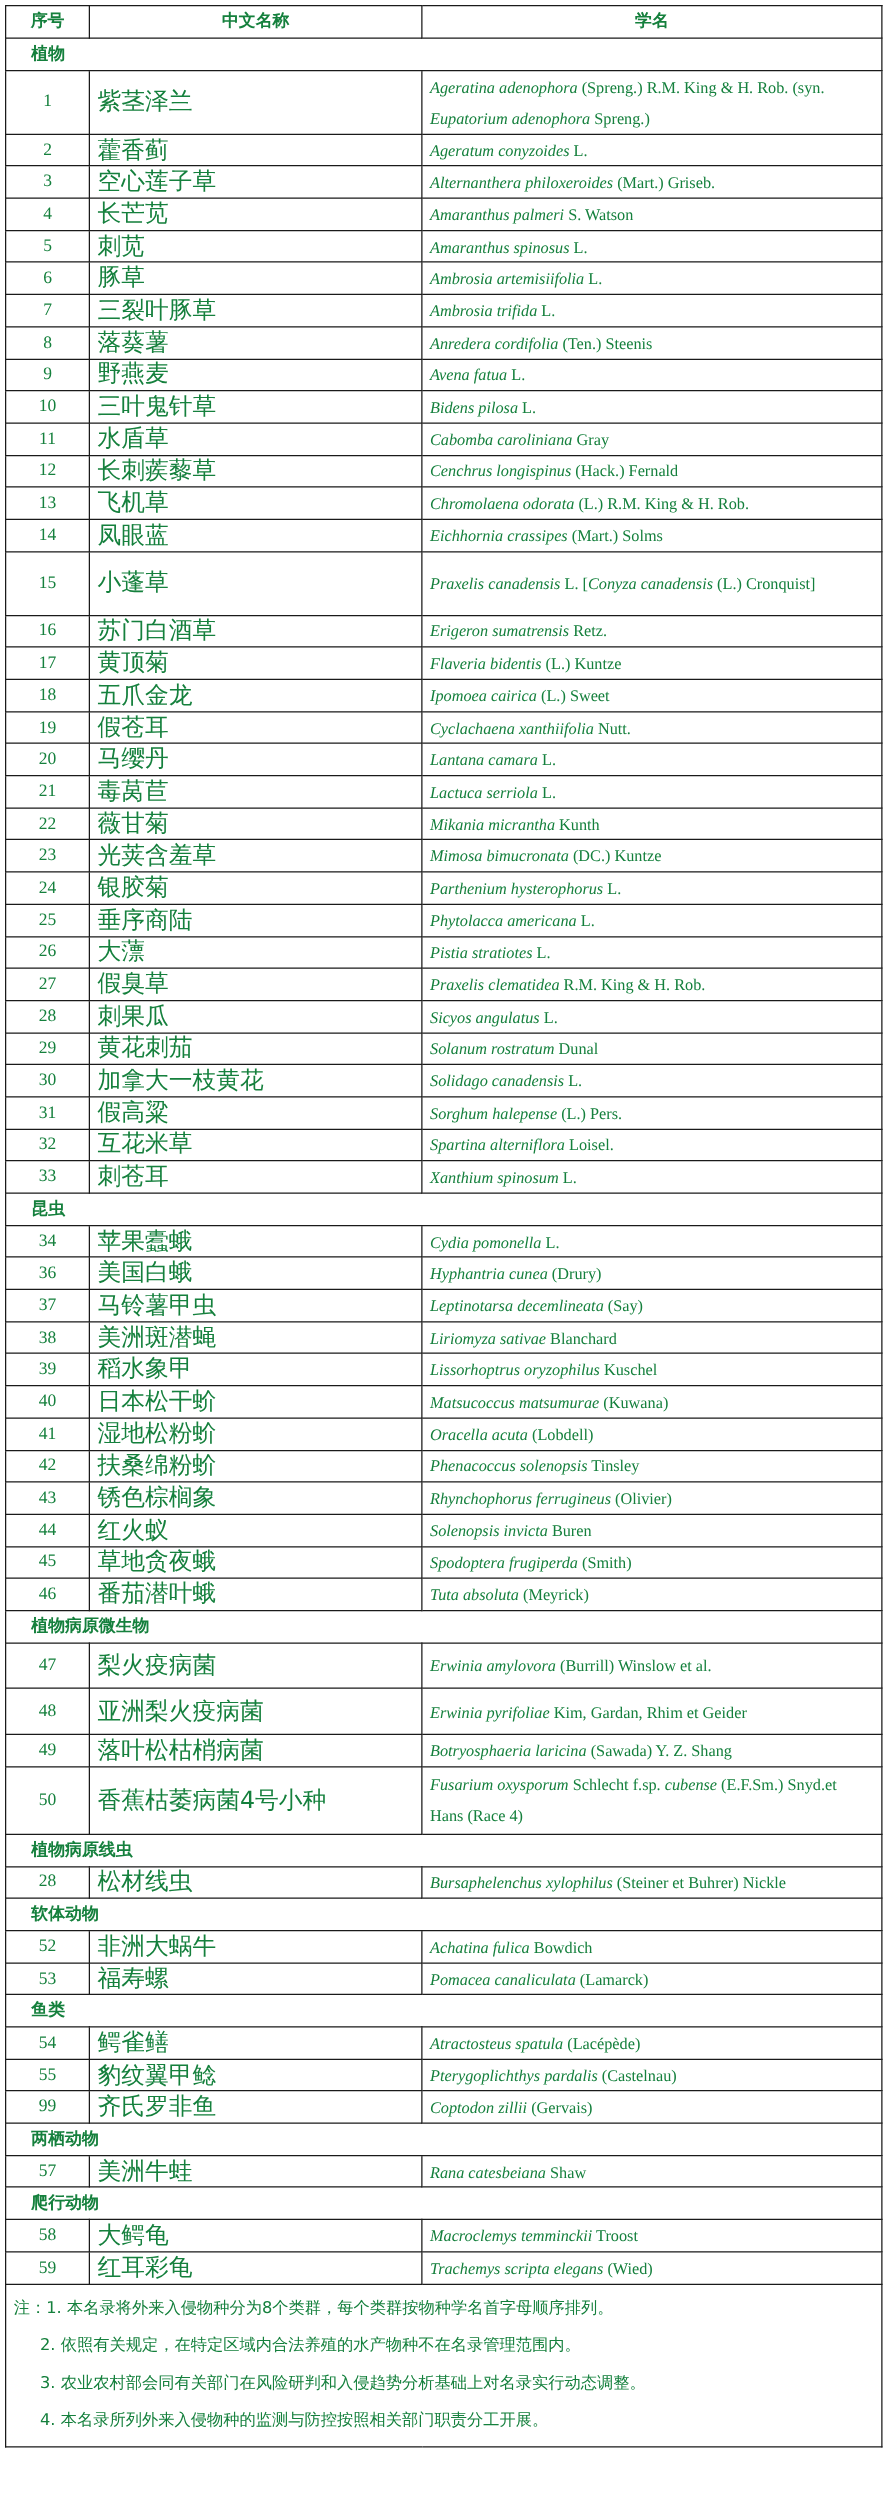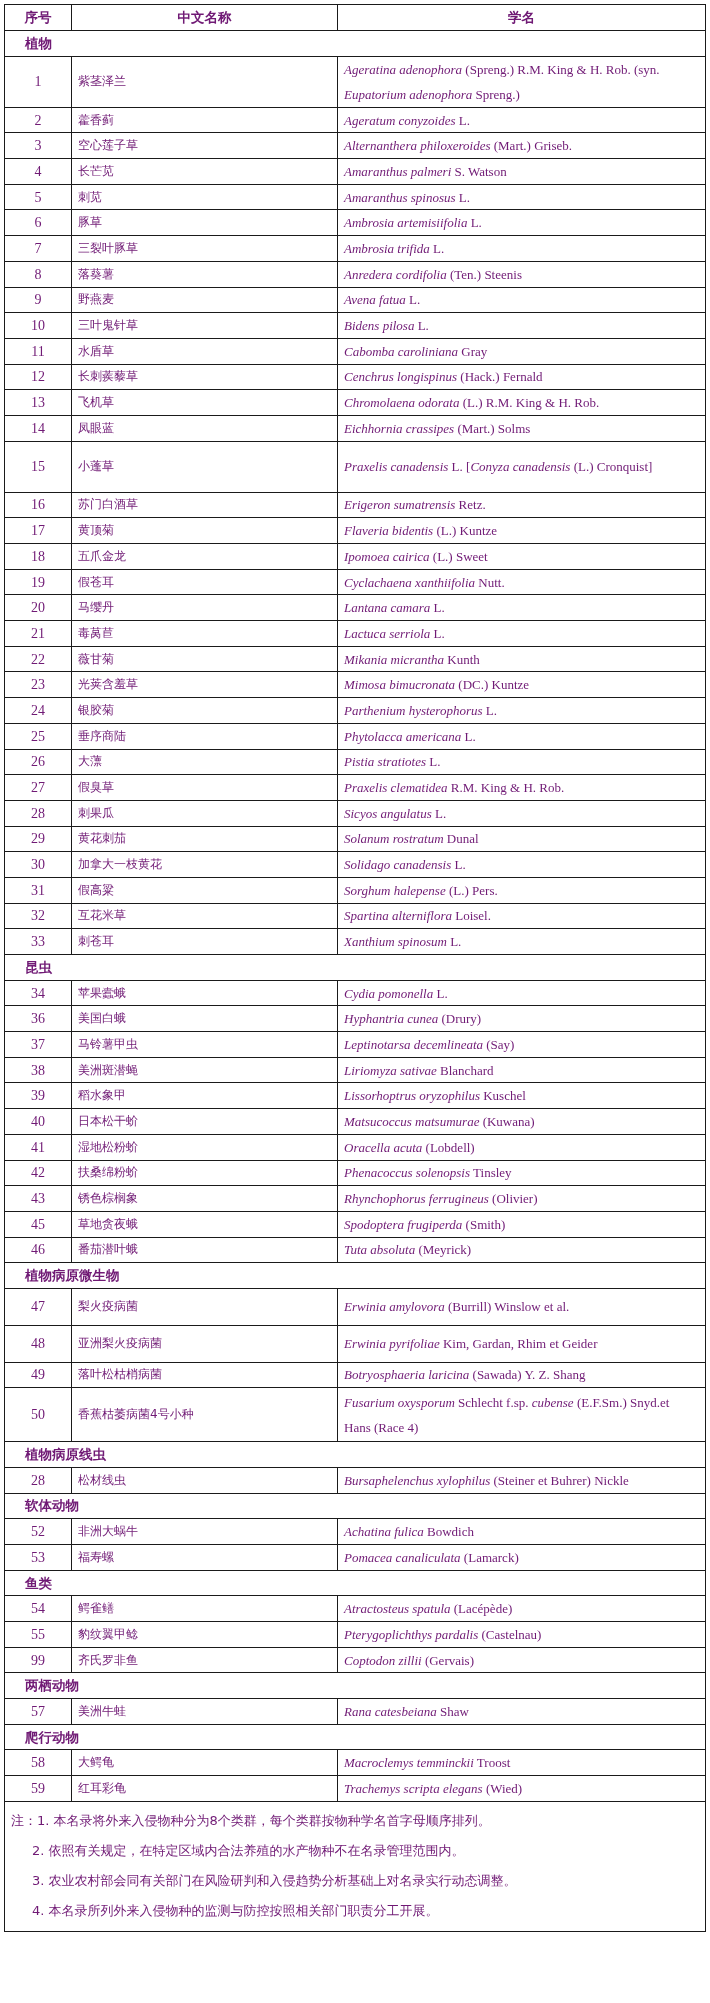--- a/index.html
+++ b/index.html
@@ -3,42 +3,42 @@
 <meta charset="utf-8">
 <style>
   html, body { margin: 0; padding: 0; background: #ffffff; }
   body { width: 710px; height: 2003px; overflow: hidden; position: relative; }
   .doc { position: absolute; left: 4px; top: 4px; width: 701px; }
   table {
     border-collapse: collapse;
     width: 701px;
     table-layout: fixed;
     font-family: "Liberation Serif", "DejaVu Serif", serif;
-    color: #701a75;
+    color: #15803d;
     font-size: 13.5px;
   }
   col.c1 { width: 67px; }
   col.c2 { width: 266px; }
   col.c3 { width: 368px; }
   td, th {
     border: 1px solid #1a1a1a;
     padding: 0 6px;
     height: 24.7px;
     line-height: 15px;
     vertical-align: middle;
   }
   th {
     font-family: "DejaVu Sans", "Liberation Sans", sans-serif;
     font-weight: bold;
     font-size: 13.5px;
     text-align: center;
     height: 25px;
   }
   td.num { text-align: center; font-size: 14px; }
-  td.cn { font-family: "DejaVu Sans", "Liberation Sans", sans-serif; font-size: 12px; padding-left: 6px; }
+  td.cn { font-family: "DejaVu Sans", "Liberation Sans", sans-serif; font-size: 19px; padding-left: 6px; }
   td.sci { padding-left: 6px; font-size: 13px; white-space: nowrap; }
   td.sci.wrap { white-space: normal; line-height: 25px; }
   td.cat {
     font-family: "DejaVu Sans", "Liberation Sans", sans-serif;
     font-weight: bold;
     font-size: 13.5px;
     padding-left: 20px;
     height: 24.7px;
   }
   tr.tall td { height: 50px; }
@@ -283,20 +283,25 @@
           <td class="num">42</td>
           <td class="cn">扶桑绵粉蚧</td>
           <td class="sci"><i>Phenacoccus solenopsis</i><span> Tinsley</span></td>
         </tr>
         <tr>
           <td class="num">43</td>
           <td class="cn">锈色棕榈象</td>
           <td class="sci"><i>Rhynchophorus ferrugineus</i><span> (Olivier)</span></td>
         </tr>
         <tr>
+          <td class="num">44</td>
+          <td class="cn">红火蚁</td>
+          <td class="sci"><i>Solenopsis invicta</i><span> Buren</span></td>
+        </tr>
+        <tr>
           <td class="num">45</td>
           <td class="cn">草地贪夜蛾</td>
           <td class="sci"><i>Spodoptera frugiperda</i><span> (Smith)</span></td>
         </tr>
         <tr>
           <td class="num">46</td>
           <td class="cn">番茄潜叶蛾</td>
           <td class="sci"><i>Tuta absoluta</i><span> (Meyrick)</span></td>
         </tr>
         <tr>

